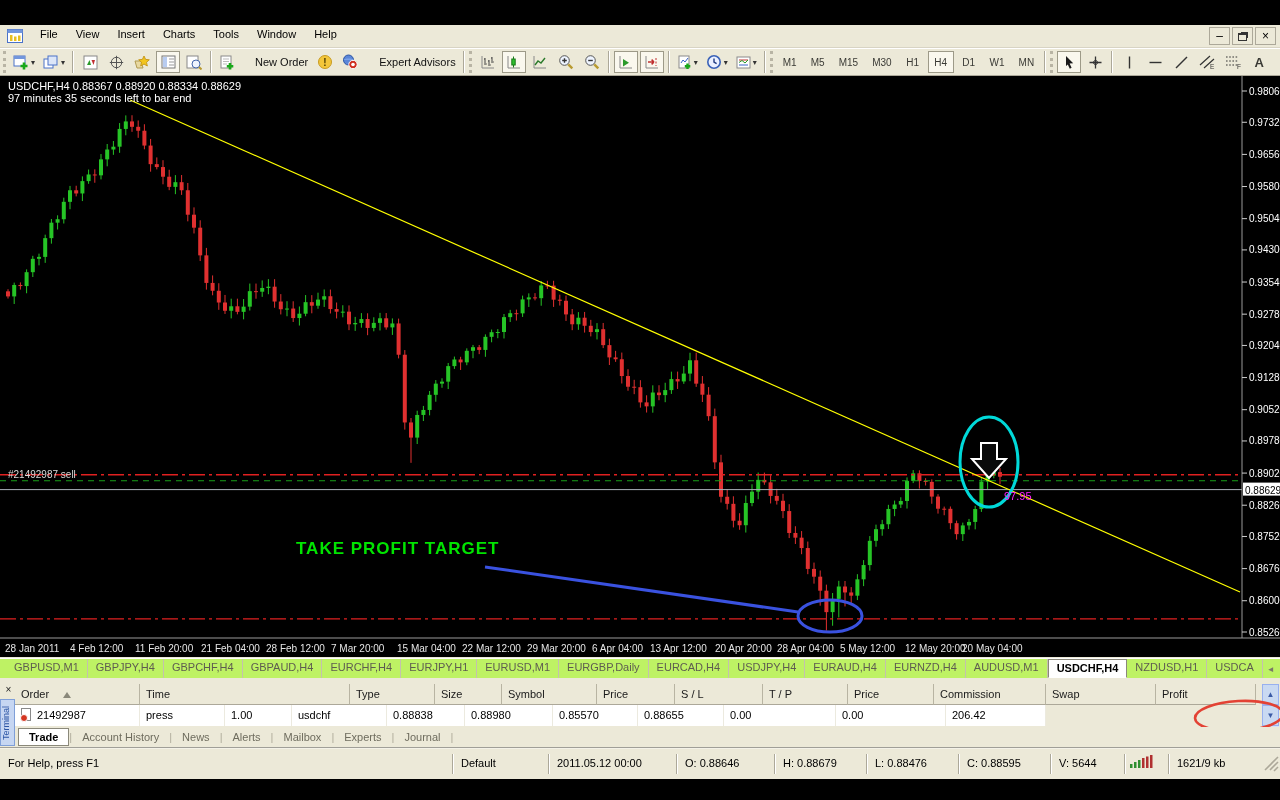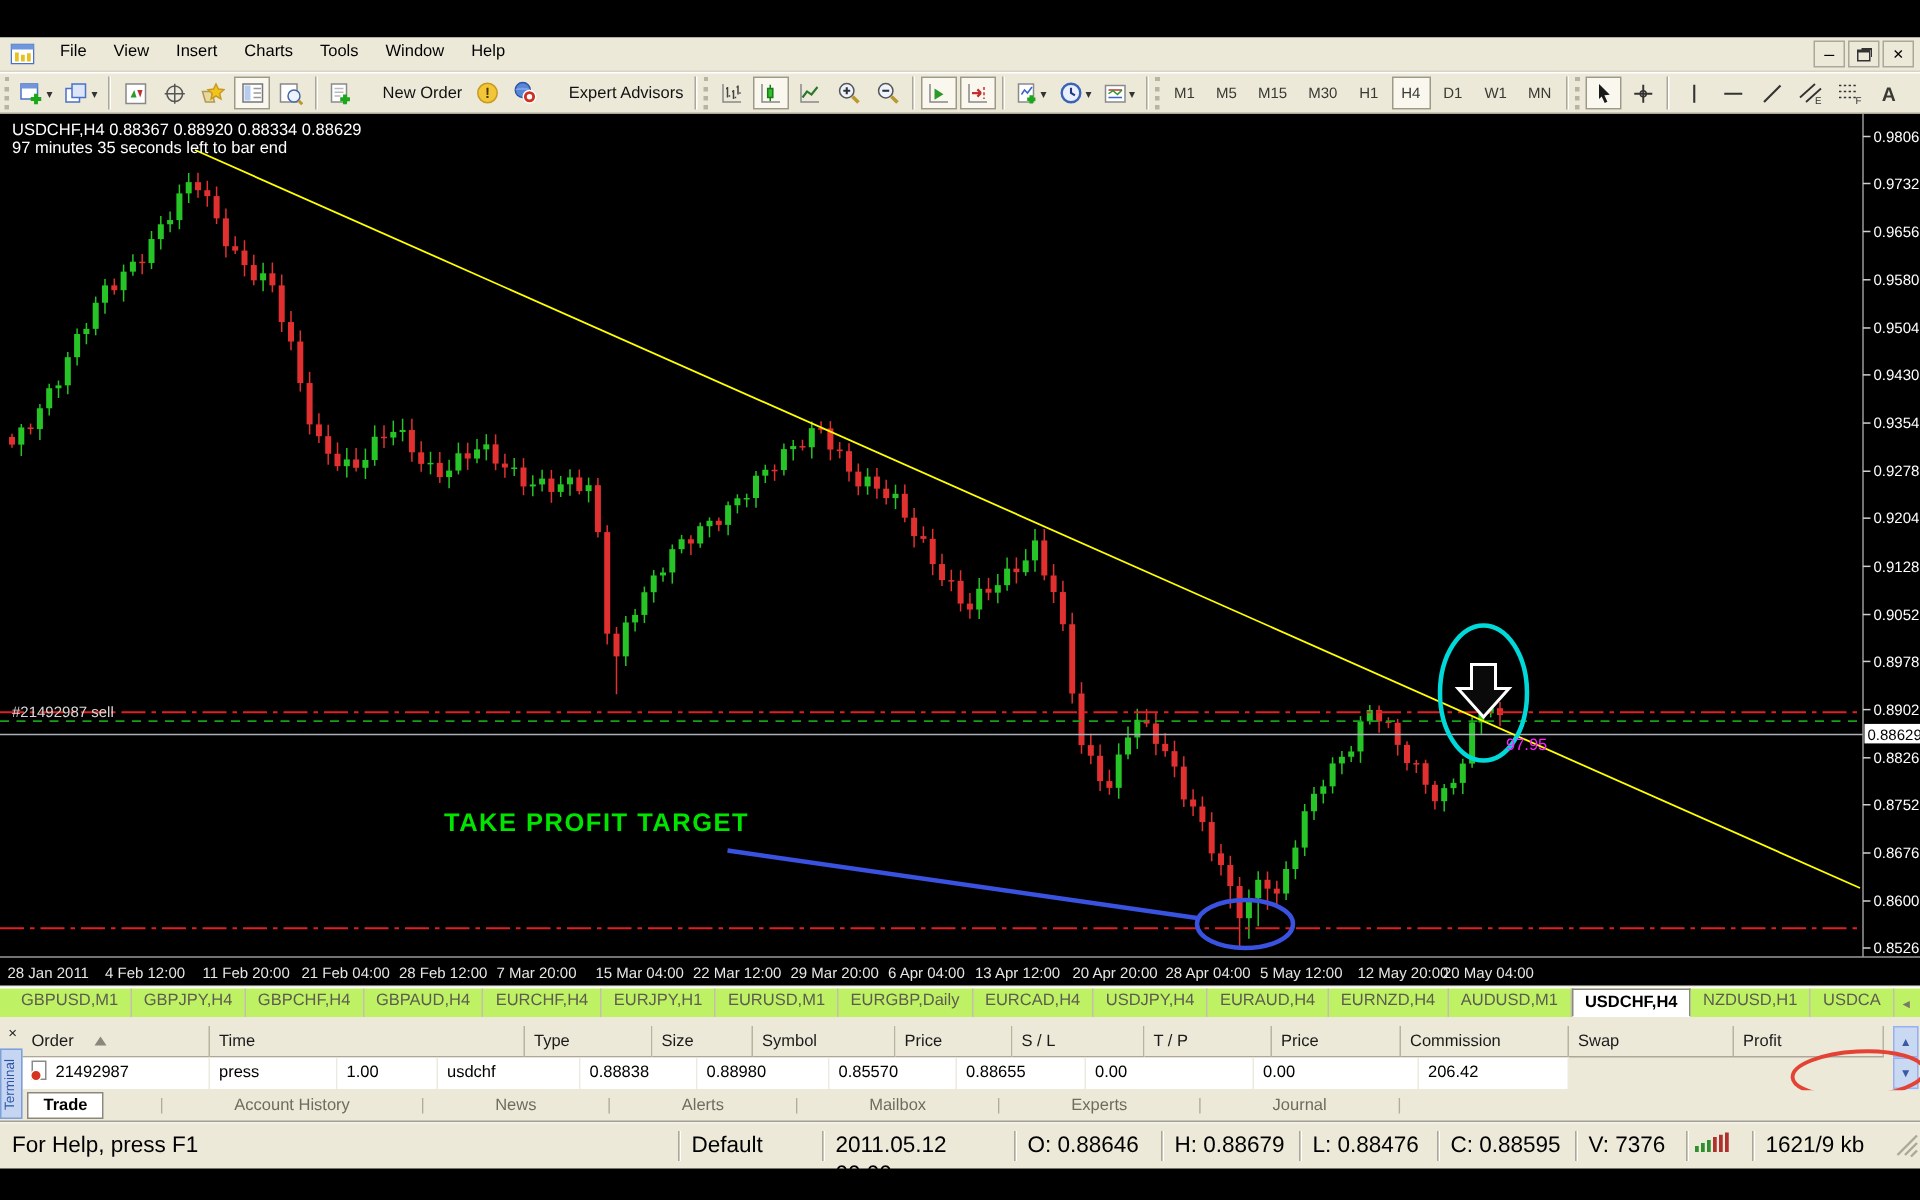--- a/index.html
+++ b/index.html
@@ -64,28 +64,28 @@
              position:relative; vertical-align:-2px; margin-right:6px; }
   .doc-ico::after { content:""; position:absolute; left:-2px; bottom:-2px; width:6px; height:6px;
                     border-radius:50%; background:#d43520; border:1px solid #fff; }
   #term-scroll { position:absolute; right:1px; top:6px; width:17px; height:43px; background:#d6e2f8; }
   .scr { height:21px; background:#c9d9f2; border:1px solid #98b0ef; color:#3a5aa5; font-size:8px;
          display:flex; align-items:center; justify-content:center; }
   #profit-ellipse { position:absolute; left:0; top:0; width:100%; height:100%; pointer-events:none; }
 
   
   #ttabs { position:absolute; left:0; top:702px; width:100%; height:20px; background:#ece9d8;
-           display:flex; align-items:center; padding-left:18px;gap:37px; }
+           display:flex; align-items:center; padding-left:18px; }
   .ttab { padding:2px 10px; color:#6e6c5e; }
   .ttab.active { background:#fff; color:#000; border:1px solid #8a887a; font-weight:bold; }
   .tdiv { color:#b0ad9c; }
 
   
   #status { position:absolute; left:0; top:722px; width:100%; height:32px; background:#ece9d8;
-            border-top:2px groove #f4f2e8; display:flex; align-items:center; font-size:15px; }
+            border-top:2px groove #f4f2e8; display:flex; align-items:center; font-size:11px; }
   .seg { height:20px; line-height:19px; padding:0 8px; border-left:1px solid #aca899; box-shadow:inset 1px 0 0 #fff; }
   .seg:first-child { border-left:none; box-shadow:none; flex:1; }
   #grip-corner { width:16px; height:20px; }
 
   .strip { position:absolute; left:0; width:100%; background:#000; }
 </style>
 </head>
 <body>
 
 <div id="screen">
@@ -811,21 +811,21 @@
       </div>
 
     <div id="status">
       <span class="seg">For Help, press F1</span>
       <span class="seg" style="width:96px;">Default</span>
       <span class="seg" style="width:128px;">2011.05.12 00:00</span>
       <span class="seg" style="width:98px;">O: 0.88646</span>
       <span class="seg" style="width:92px;">H: 0.88679</span>
       <span class="seg" style="width:92px;">L: 0.88476</span>
       <span class="seg" style="width:92px;">C: 0.88595</span>
-      <span class="seg" style="width:74px;">V: 7376</span>
+      <span class="seg" style="width:74px;">V: 5644</span>
       <span class="seg" style="width:44px;padding:0 4px;">
         <svg width="30" height="15" viewBox="0 0 30 15">
             <rect x="1" y="10" width="2.5" height="4" fill="#2f8f2f"></rect>
             <rect x="5" y="8" width="2.5" height="6" fill="#2f8f2f"></rect>
             <rect x="9" y="6" width="2.5" height="8" fill="#2f8f2f"></rect>
             <rect x="13" y="4" width="2.5" height="10" fill="#b03030"></rect>
             <rect x="17" y="2.5" width="2.5" height="11.5" fill="#b03030"></rect>
             <rect x="21" y="1" width="2.5" height="13" fill="#b03030"></rect>
           </svg>
       </span>

